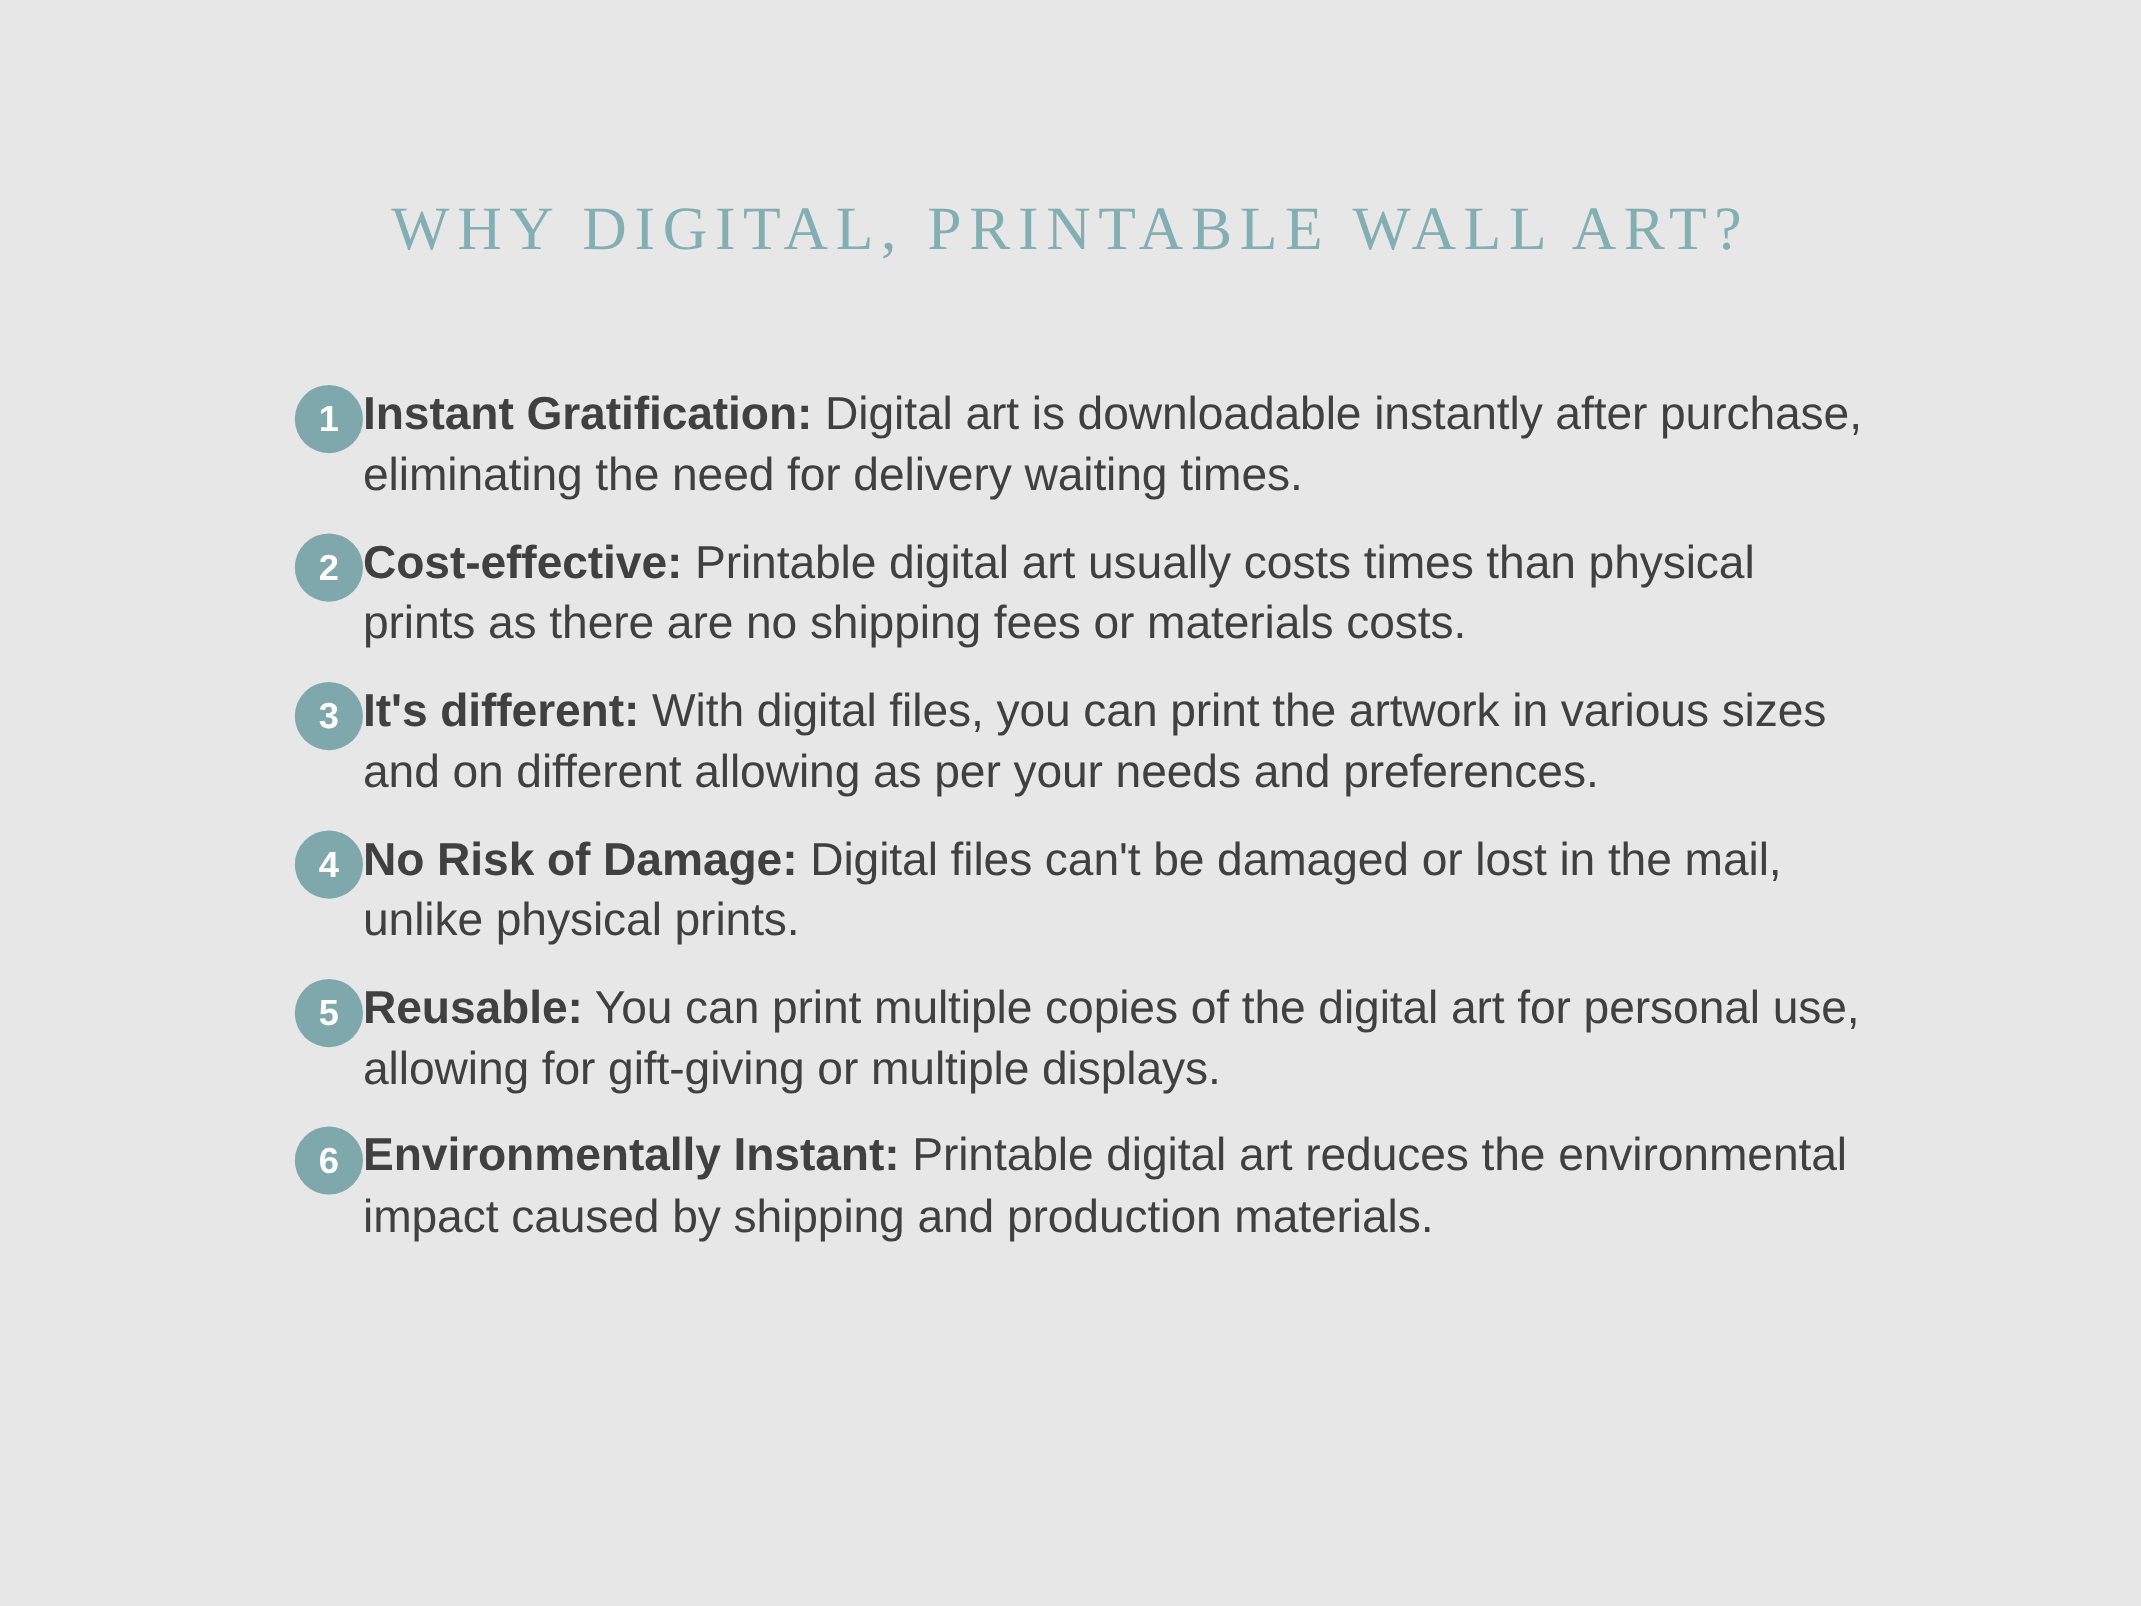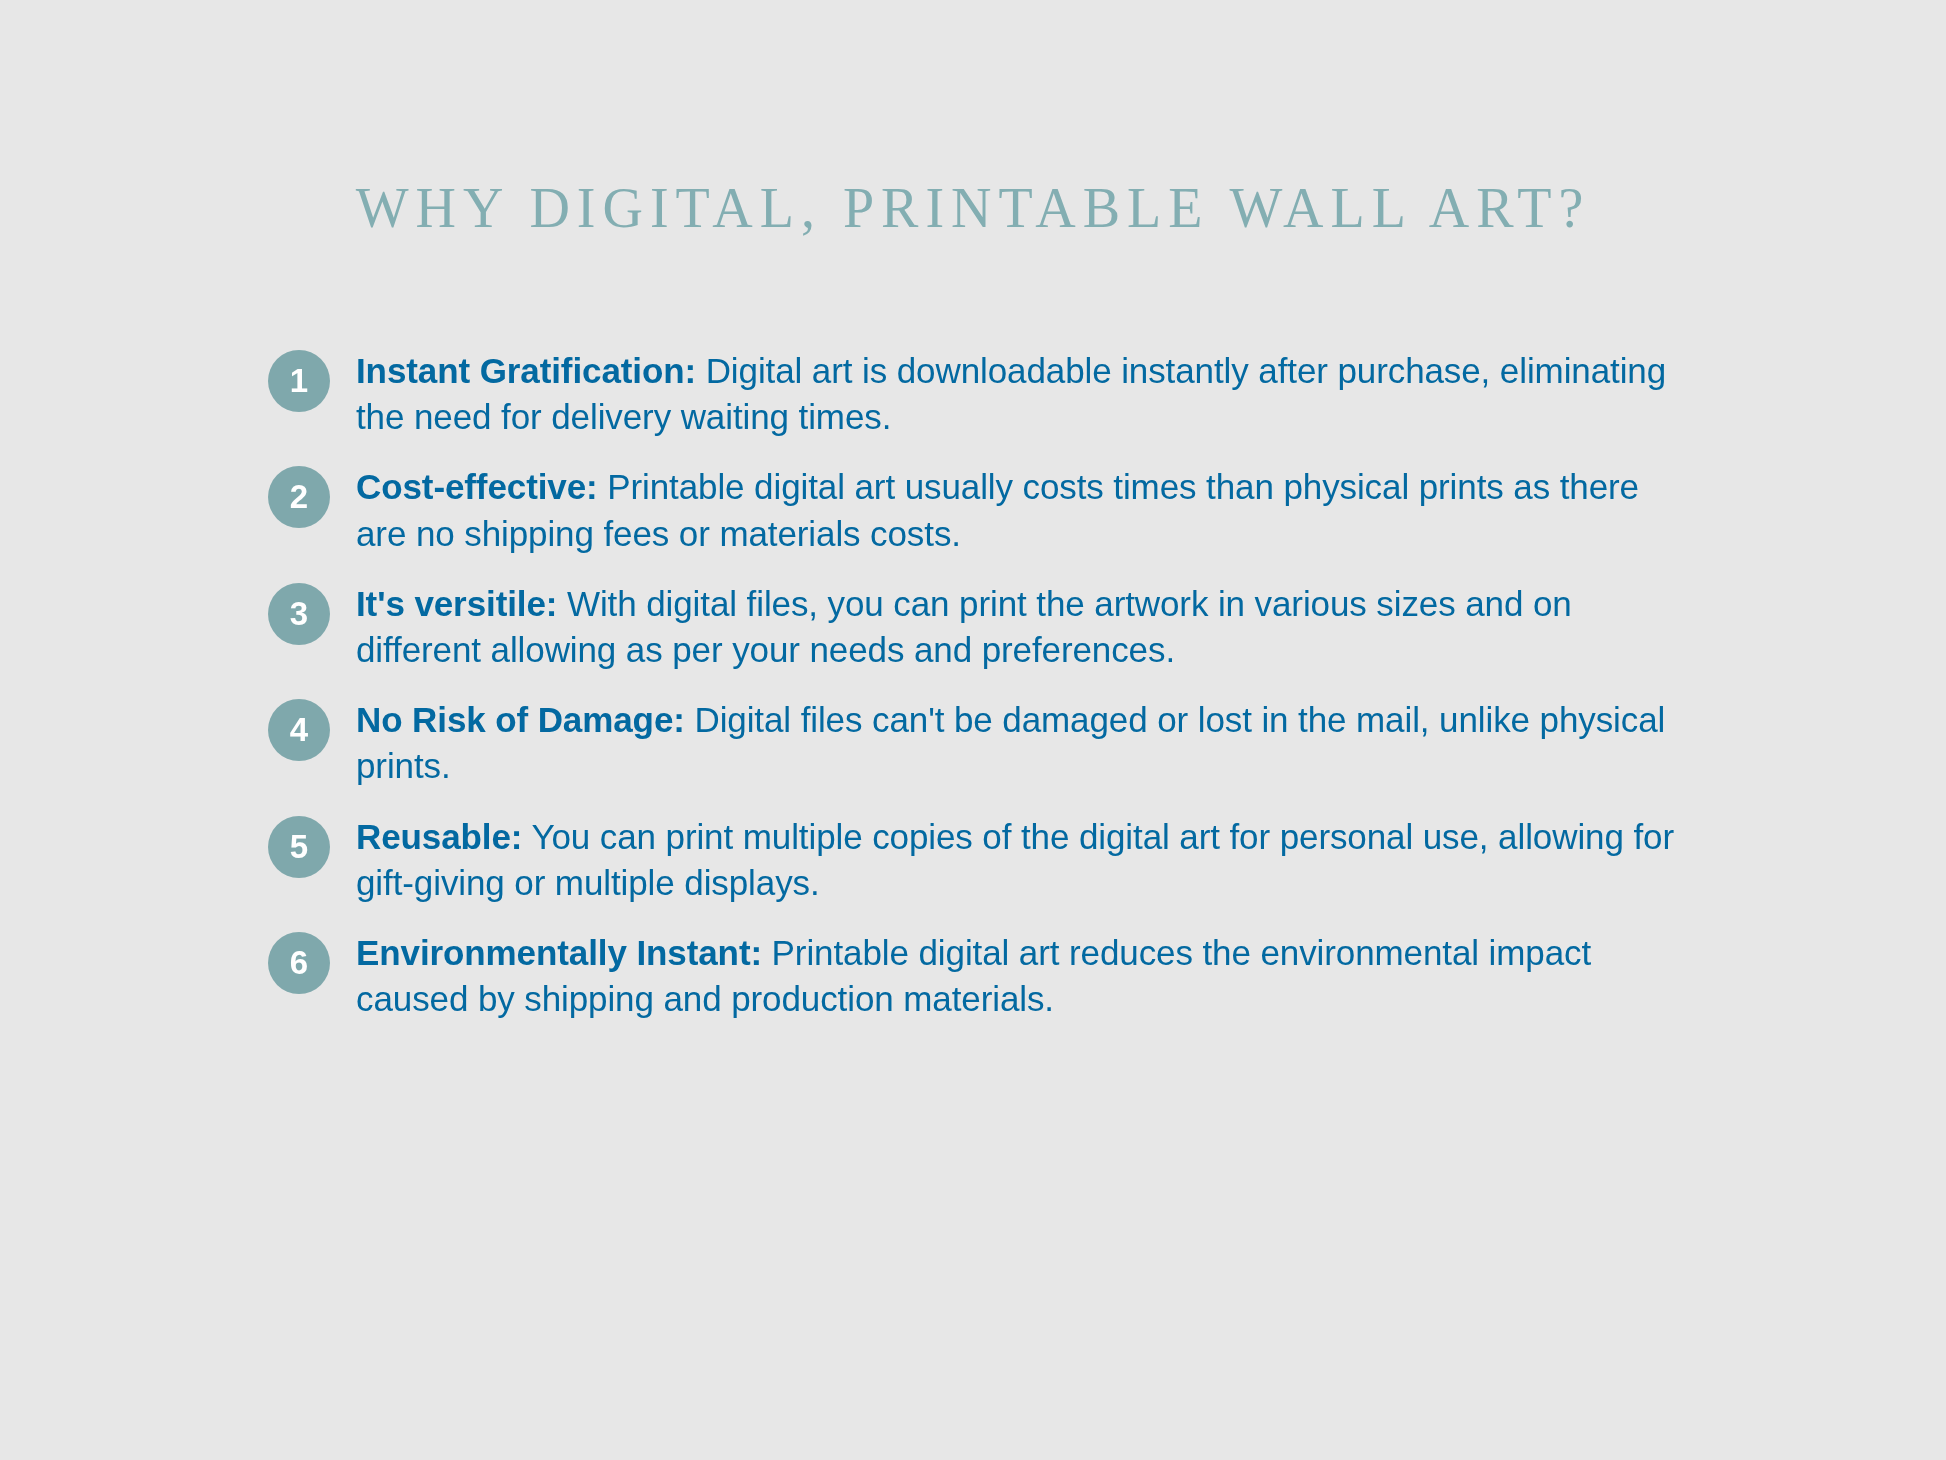--- a/index.html
+++ b/index.html
@@ -52,24 +52,23 @@
     background: #7fa8ac;
     color: #ffffff;
     font-size: 33px;
     font-weight: 700;
     display: flex;
     align-items: center;
     justify-content: center;
     margin-top: 2px;
   }
   .text {
-    margin-left: 26px;
-    font-size: 35px;
+    font-size: 42px;
     line-height: 1.32;
-    color: #0369a1;
+    color: #404040;
     letter-spacing: -0.1px;
   }
   .text .lead {
     font-weight: 700;
   }
 </style>
 </head>
 <body>
 
 <div class="page">
@@ -88,21 +87,21 @@
     <div class="item">
       <div class="badge">2</div>
       <div class="text">
         <span class="lead">Cost-effective:</span><span> Printable digital art usually costs times than physical prints as there are no shipping fees or materials costs.</span>
       </div>
     </div>
 
     <div class="item">
       <div class="badge">3</div>
       <div class="text">
-        <span class="lead">It's versitile:</span><span> With digital files, you can print the artwork in various sizes and on different allowing as per your needs and preferences.</span>
+        <span class="lead">It's different:</span><span> With digital files, you can print the artwork in various sizes and on different allowing as per your needs and preferences.</span>
       </div>
     </div>
 
     <div class="item">
       <div class="badge">4</div>
       <div class="text">
         <span class="lead">No Risk of Damage:</span><span> Digital files can't be damaged or lost in the mail, unlike physical prints.</span>
       </div>
     </div>
 

